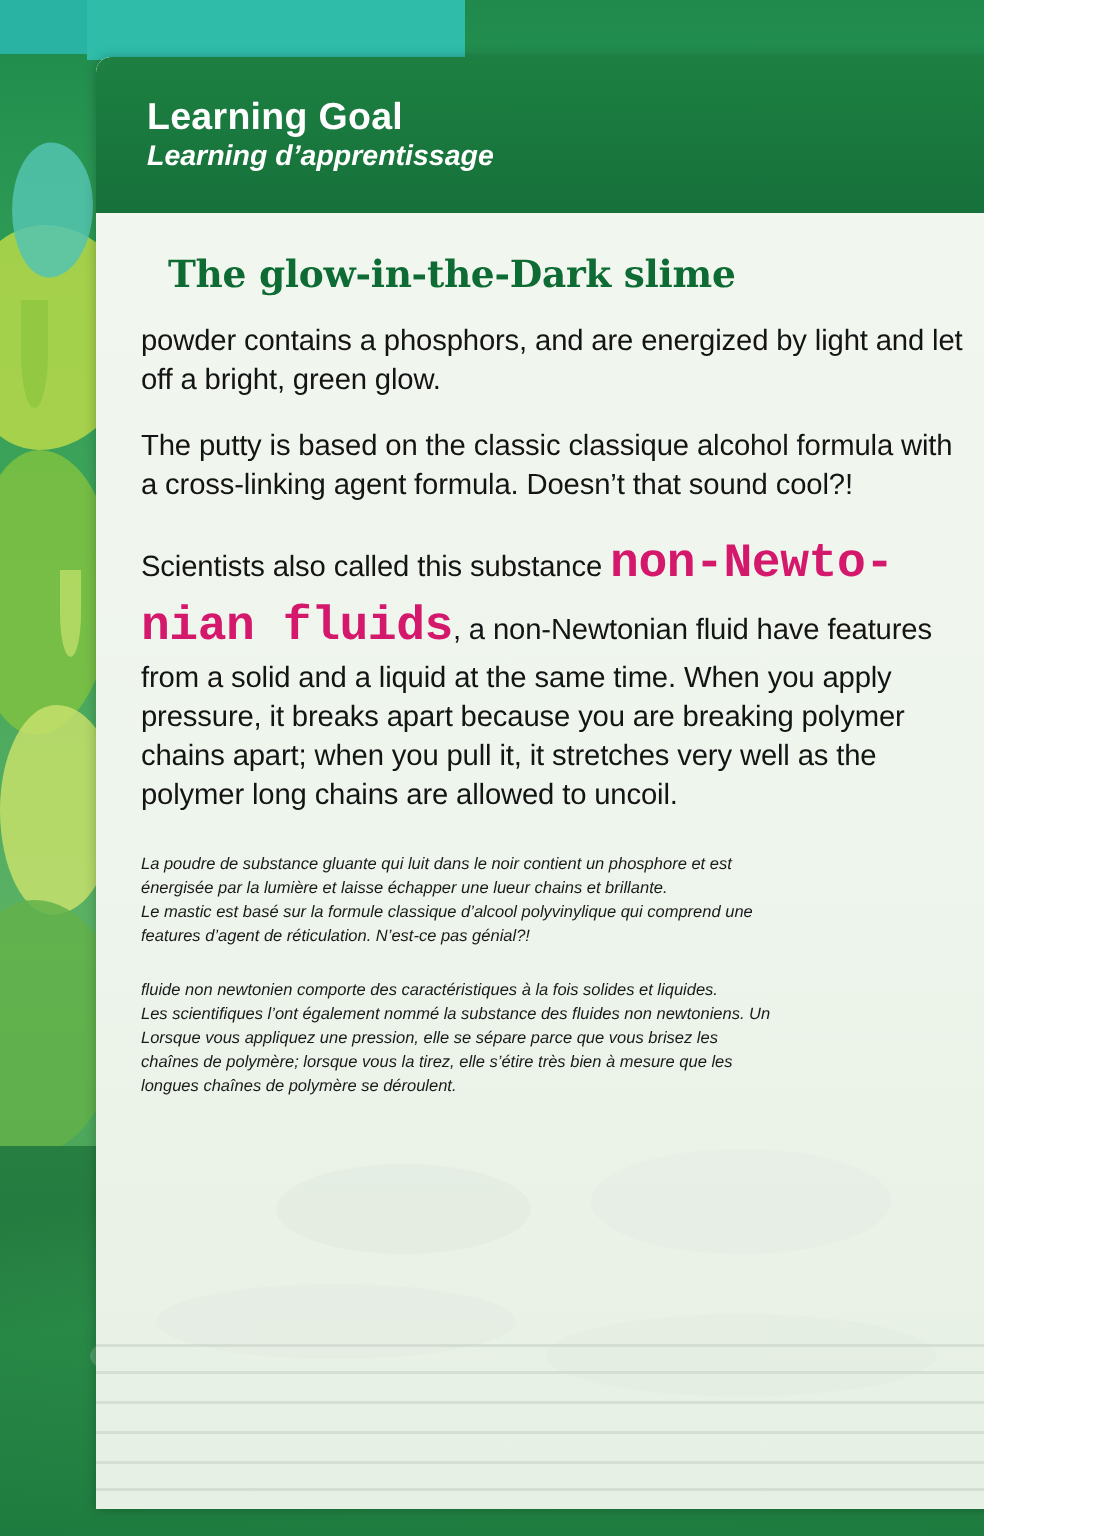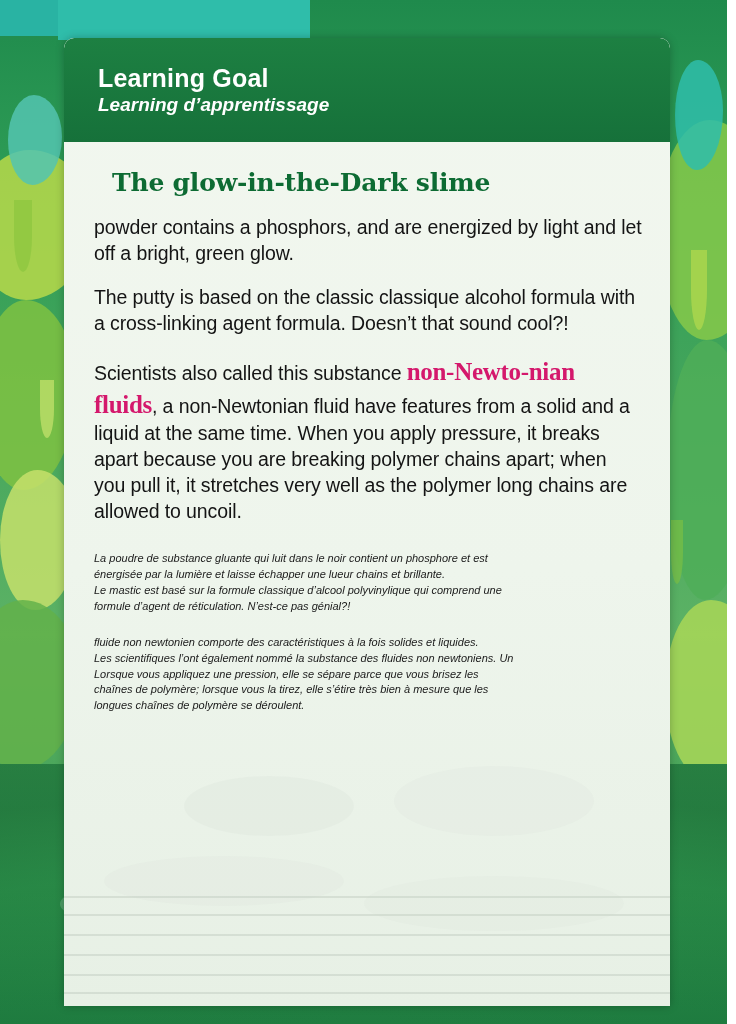--- a/index.html
+++ b/index.html
@@ -9,21 +9,21 @@
   }
   body {
     width: 736px;
     height: 1024px;
     overflow: hidden;
     font-family: "Liberation Sans", sans-serif;
   }
 
   .card {
     position: relative;
-    width: 727px;
+    width: 656px;
     height: 1024px;
     overflow: hidden;
     background: #2e8b57;
   }
 
   
   .bg-base {
     position: absolute;
     inset: 0;
     background:
@@ -136,23 +136,23 @@
   .para {
     color: #141414;
     font-size: 19.5px;
     line-height: 1.33;
     margin: 0 0 18px 0;
     letter-spacing: -0.1px;
   }
 
   .highlight {
     color: #d4186c;
-    font-family: Liberation Serif, serif;
-    font-weight: bold;
-    font-size: 25px;
+    font-family: Liberation Mono, monospace;
+    font-weight: bold;
+    font-size: 32px;
     letter-spacing: -0.3px;
     text-align: right;
   }
 
   .fr {
     color: #1a1a1a;
     font-size: 11px;
     font-style: italic;
     line-height: 1.45;
     margin: 0;
@@ -224,21 +224,21 @@
       <p class="para">powder contains a phosphors, and are energized by light and let off a bright, green glow.</p>
 
       <p class="para">The putty is based on the classic classique alcohol formula with a cross-linking agent formula. Doesn’t that sound cool?!</p>
 
       <p class="para"><span>Scientists also called this substance </span><span class="highlight">non-Newto-</span><span class="highlight">nian fluids</span><span>, a non-Newtonian fluid have features from a solid and a liquid at the same time. When you apply pressure, it breaks apart because you are breaking polymer chains apart; when you pull it, it stretches very well as the polymer long chains are allowed to uncoil.</span></p>
 
       <div class="fr-block">
         <p class="fr">La poudre de substance gluante qui luit dans le noir contient un phosphore et est</p>
         <p class="fr">énergisée par la lumière et laisse échapper une lueur chains et brillante.</p>
         <p class="fr">Le mastic est basé sur la formule classique d’alcool polyvinylique qui comprend une</p>
-        <p class="fr">formule d’agent de réticulation. N’est-ce pas génial?!</p>
+        <p class="fr">features d’agent de réticulation. N’est-ce pas génial?!</p>
       </div>
 
       <div class="fr-block2">
         <p class="fr">fluide non newtonien comporte des caractéristiques à la fois solides et liquides.</p>
         <p class="fr">Les scientifiques l’ont également nommé la substance des fluides non newtoniens. Un</p>
         <p class="fr">Lorsque vous appliquez une pression, elle se sépare parce que vous brisez les</p>
         <p class="fr">chaînes de polymère; lorsque vous la tirez, elle s’étire très bien à mesure que les</p>
         <p class="fr">longues chaînes de polymère se déroulent.</p>
       </div>
 

